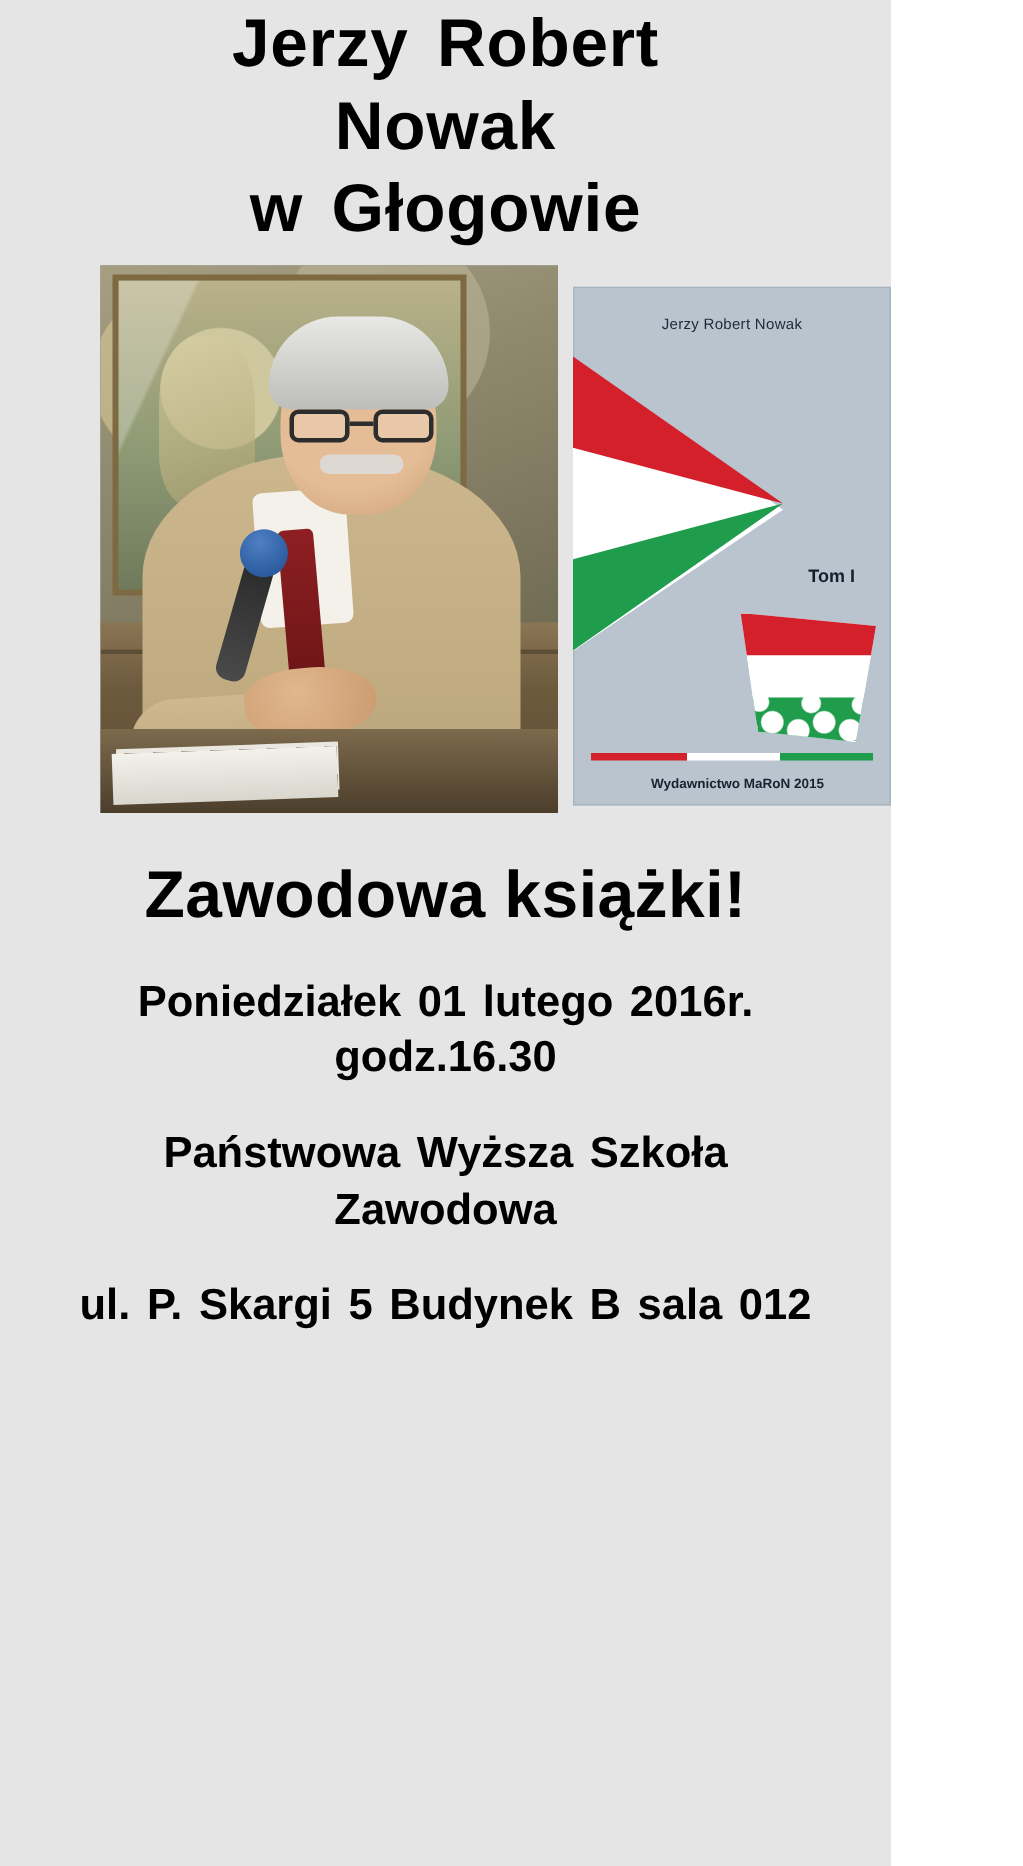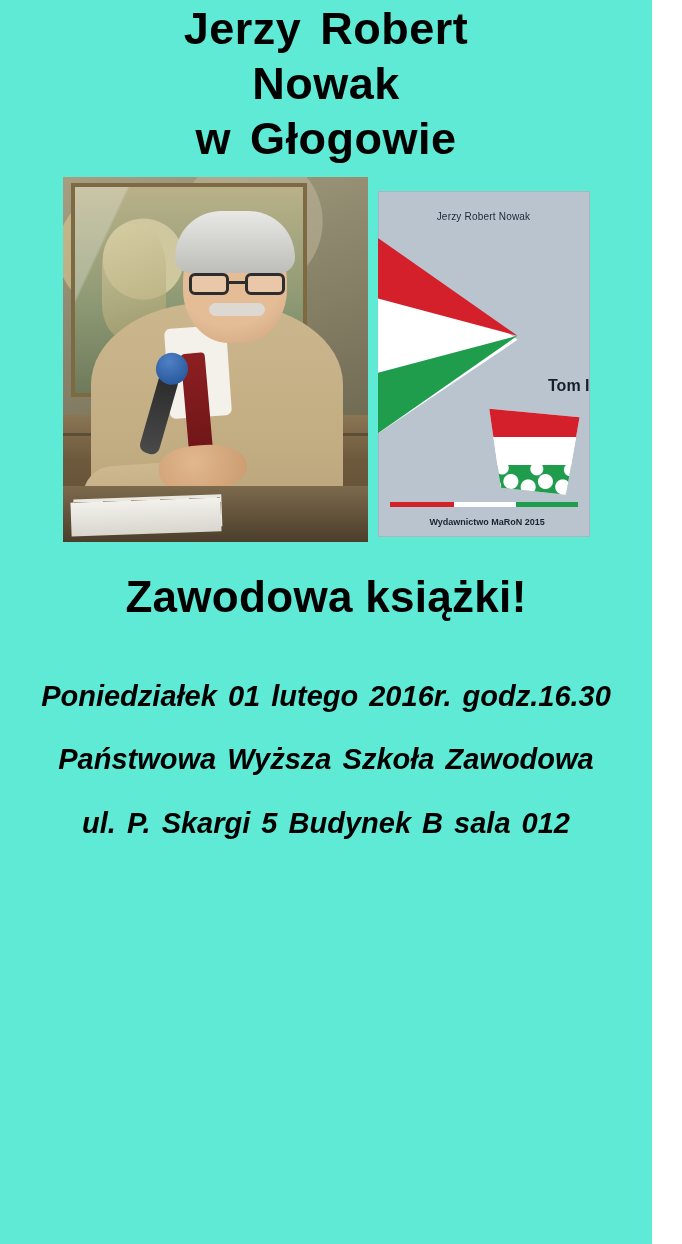--- a/index.html
+++ b/index.html
@@ -9,42 +9,42 @@
   }
   body {
     width: 682px;
     height: 1244px;
     font-family: "Liberation Sans", sans-serif;
     color: #000000;
     overflow: hidden;
     position: relative;
   }
   .poster {
-    width: 652px;
+    width: 594px;
     height: 1244px;
     position: relative;
-    background: #5eead4;
+    background: #e5e5e5;
   }
 
   
   .title {
     text-align: center;
     font-size: 45px;
     font-weight: bold;
     line-height: 1.22;
     letter-spacing: 0.5px;
     padding-top: 2px;
     word-spacing: 6px;
   }
 
   
   .media-row {
     margin-top: 10px;
     display: flex;
-    justify-content: center;
+    justify-content: flex-end;
     align-items: flex-start;
     gap: 10px;
   }
 
   
   .photo {
     width: 305px;
     height: 365px;
     position: relative;
     overflow: hidden;
@@ -247,22 +247,22 @@
     left: 62px; top: 88px;
     right: 8px;
     font-size: 21px;
     font-weight: bold;
     line-height: 1.12;
     color: #13202c;
     letter-spacing: .3px;
   }
   .book .volume {
     position: absolute;
-    right: 0; top: 186px;
-    font-size: 16px;
+    right: 24px; top: 186px;
+    font-size: 12px;
     font-weight: bold;
     color: #13202c;
   }
   .book .flag-cup {
     position: absolute;
     right: 10px; bottom: 42px;
     width: 96px; height: 86px;
     background: #ffffff;
     clip-path: polygon(6% 0, 100% 10%, 86% 100%, 18% 92%);
     overflow: hidden;
@@ -303,23 +303,22 @@
 
   
   .promo {
     text-align: center;
     font-size: 44px;
     font-weight: bold;
     margin-top: 30px;
     letter-spacing: 0.3px;
   }
   .details {
-    margin-top: 56px;
+    margin-top: 28px;
     text-align: center;
-    font-style: italic;
   }
   .details .line {
     font-size: 29px;
     font-weight: bold;
     line-height: 1.3;
     padding: 0 36px;
     word-spacing: 3px;
   }
   .details .line + .line { margin-top: 26px; }
 

